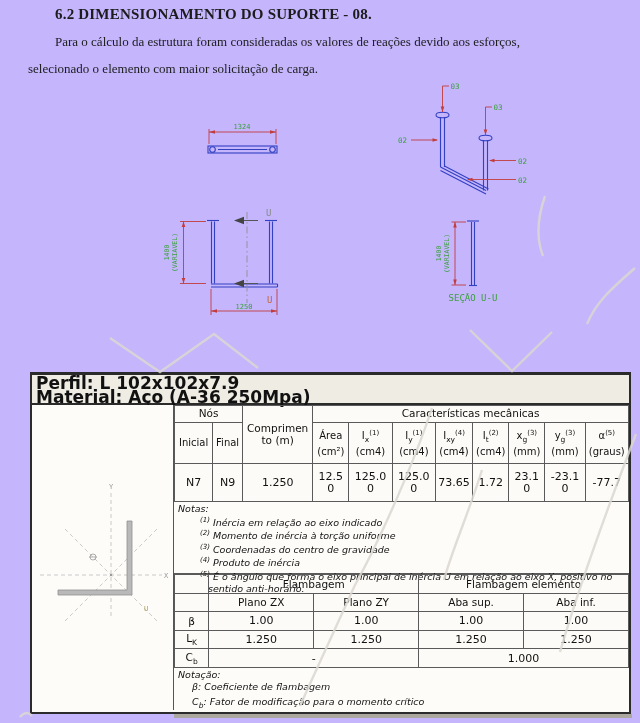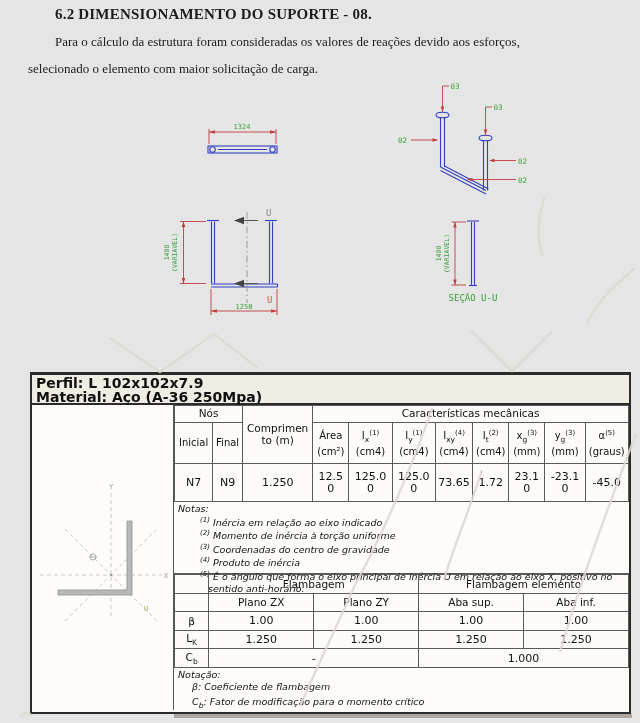--- a/index.html
+++ b/index.html
@@ -1,16 +1,16 @@
 <!DOCTYPE html>
 <html><head>
 <meta charset="utf-8">
 <style>
   html,body{margin:0;padding:0;background:#ffffff;}
-  #page{position:relative;width:640px;height:723px;background:#e5e5e5;overflow:hidden;
+  #page{position:relative;width:640px;height:723px;background:#c4b5fd;overflow:hidden;
         font-family:"Liberation Serif", serif;color:#1c1c1c;}
   .abs{position:absolute;}
 
   
   #heading{left:55px;top:6px;font-size:15px;font-weight:bold;letter-spacing:.2px;}
   .paraline{font-size:13px;}
   #para1{left:55px;top:34px;}
   #para2{left:28px;top:61px;}
   #figcaption{left:255px;top:332px;font-size:13.5px;}
 
@@ -23,21 +23,21 @@
   .redfill{fill:#c23c3c;}
 
   
   #watermark{left:0;top:0;pointer-events:none;z-index:6;}
 
   
   #support-table{left:30px;top:372px;width:601px;height:342px;box-sizing:border-box;
     border:2px solid #2b2b2b;border-top-width:3px;background:#fcfbf7;z-index:1;
     font-family:"DejaVu Sans", sans-serif;color:#111;}
   #tbl-header{height:30px;box-sizing:border-box;border-bottom:2px solid #2b2b2b;
-    background:#efece4;padding:1px 4px 0 4px;font-size:14px;font-weight:bold;line-height:14px;}
+    background:#efece4;padding:1px 4px 0 4px;font-size:17px;font-weight:bold;line-height:14px;}
   #tbl-body{display:flex;height:305px;}
   #sketch-panel{width:142px;box-sizing:border-box;border-right:1.5px solid #555;background:#fdfcf9;position:relative;flex:none;}
   #tbl-right{flex:1;display:flex;flex-direction:column;min-width:0;}
 
   table{border-collapse:collapse;table-layout:fixed;width:100%;}
   th,td{border:1px solid #5a5a5a;text-align:center;vertical-align:middle;
         font-weight:normal;padding:0 2px;overflow:hidden;}
 
   
   #nodes-table{height:97px;flex:none;font-size:10px;line-height:11.5px;}
@@ -245,21 +245,21 @@
             <td>N7</td>
             <td>N9</td>
             <td>1.250</td>
             <td class="ba">12.50</td>
             <td class="ba">125.00</td>
             <td class="ba">125.00</td>
             <td class="ba">73.65</td>
             <td>1.72</td>
             <td class="ba">23.10</td>
             <td class="hy">-23.10</td>
-            <td>-45.0</td>
+            <td>-77.7</td>
           </tr>
         </tbody>
           </table>
 
         <div id="notas-box" class="notebox">
           <div>Notas:</div>
           <div class="note-item"><span class="nota-mark">(1)</span> <span>Inércia em relação ao eixo indicado</span></div>
           <div class="note-item"><span class="nota-mark">(2)</span> <span>Momento de inércia à torção uniforme</span></div>
           <div class="note-item"><span class="nota-mark">(3)</span> <span>Coordenadas do centro de gravidade</span></div>
           <div class="note-item"><span class="nota-mark">(4)</span> <span>Produto de inércia</span></div>

